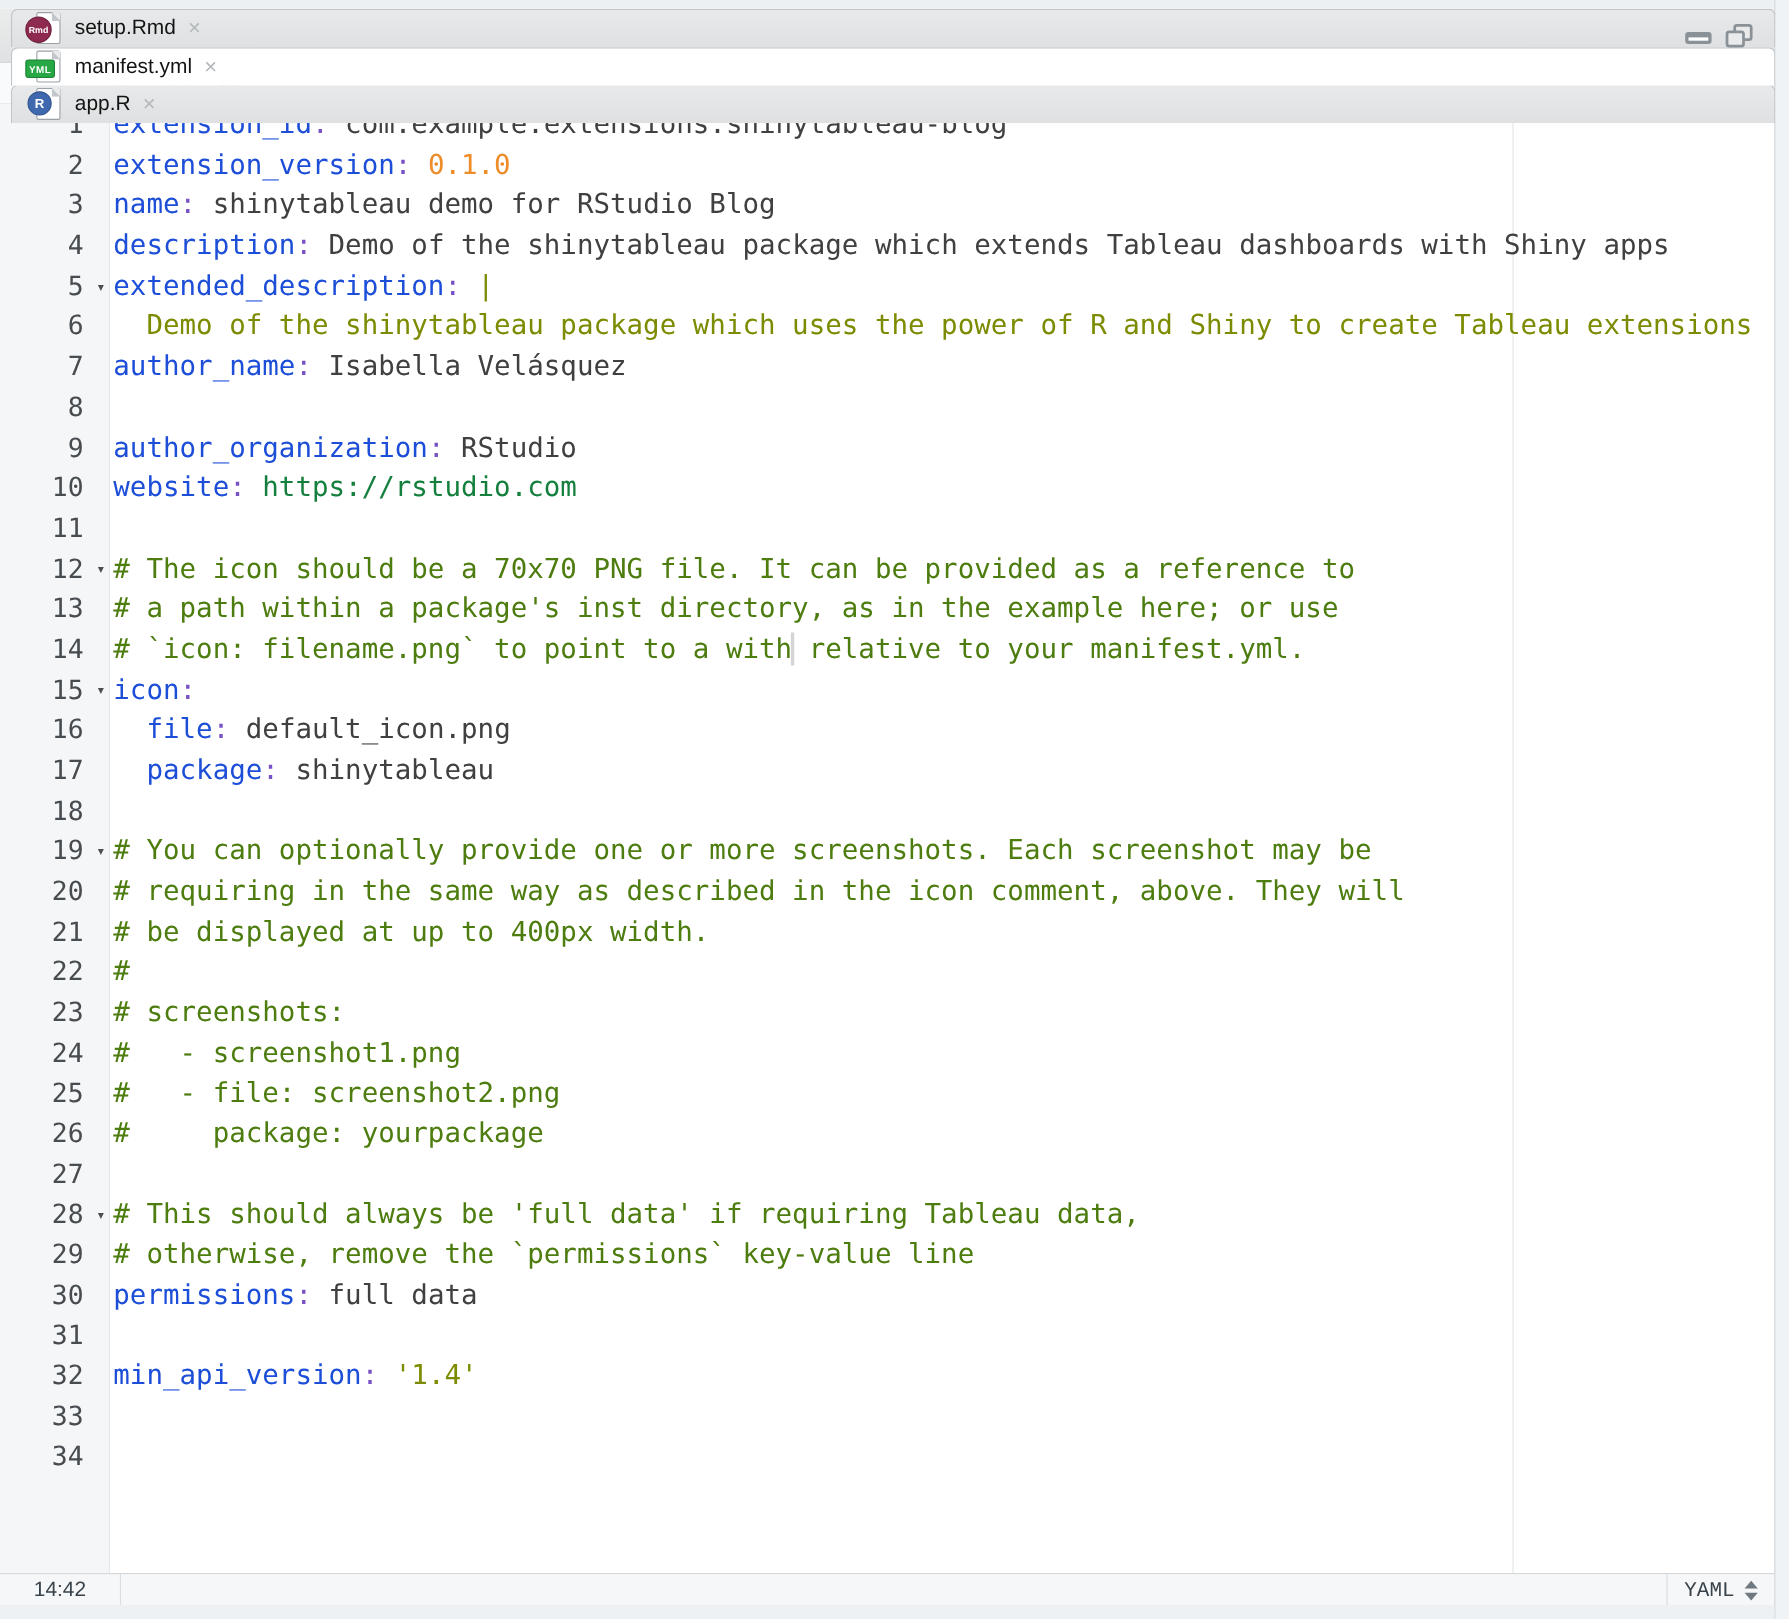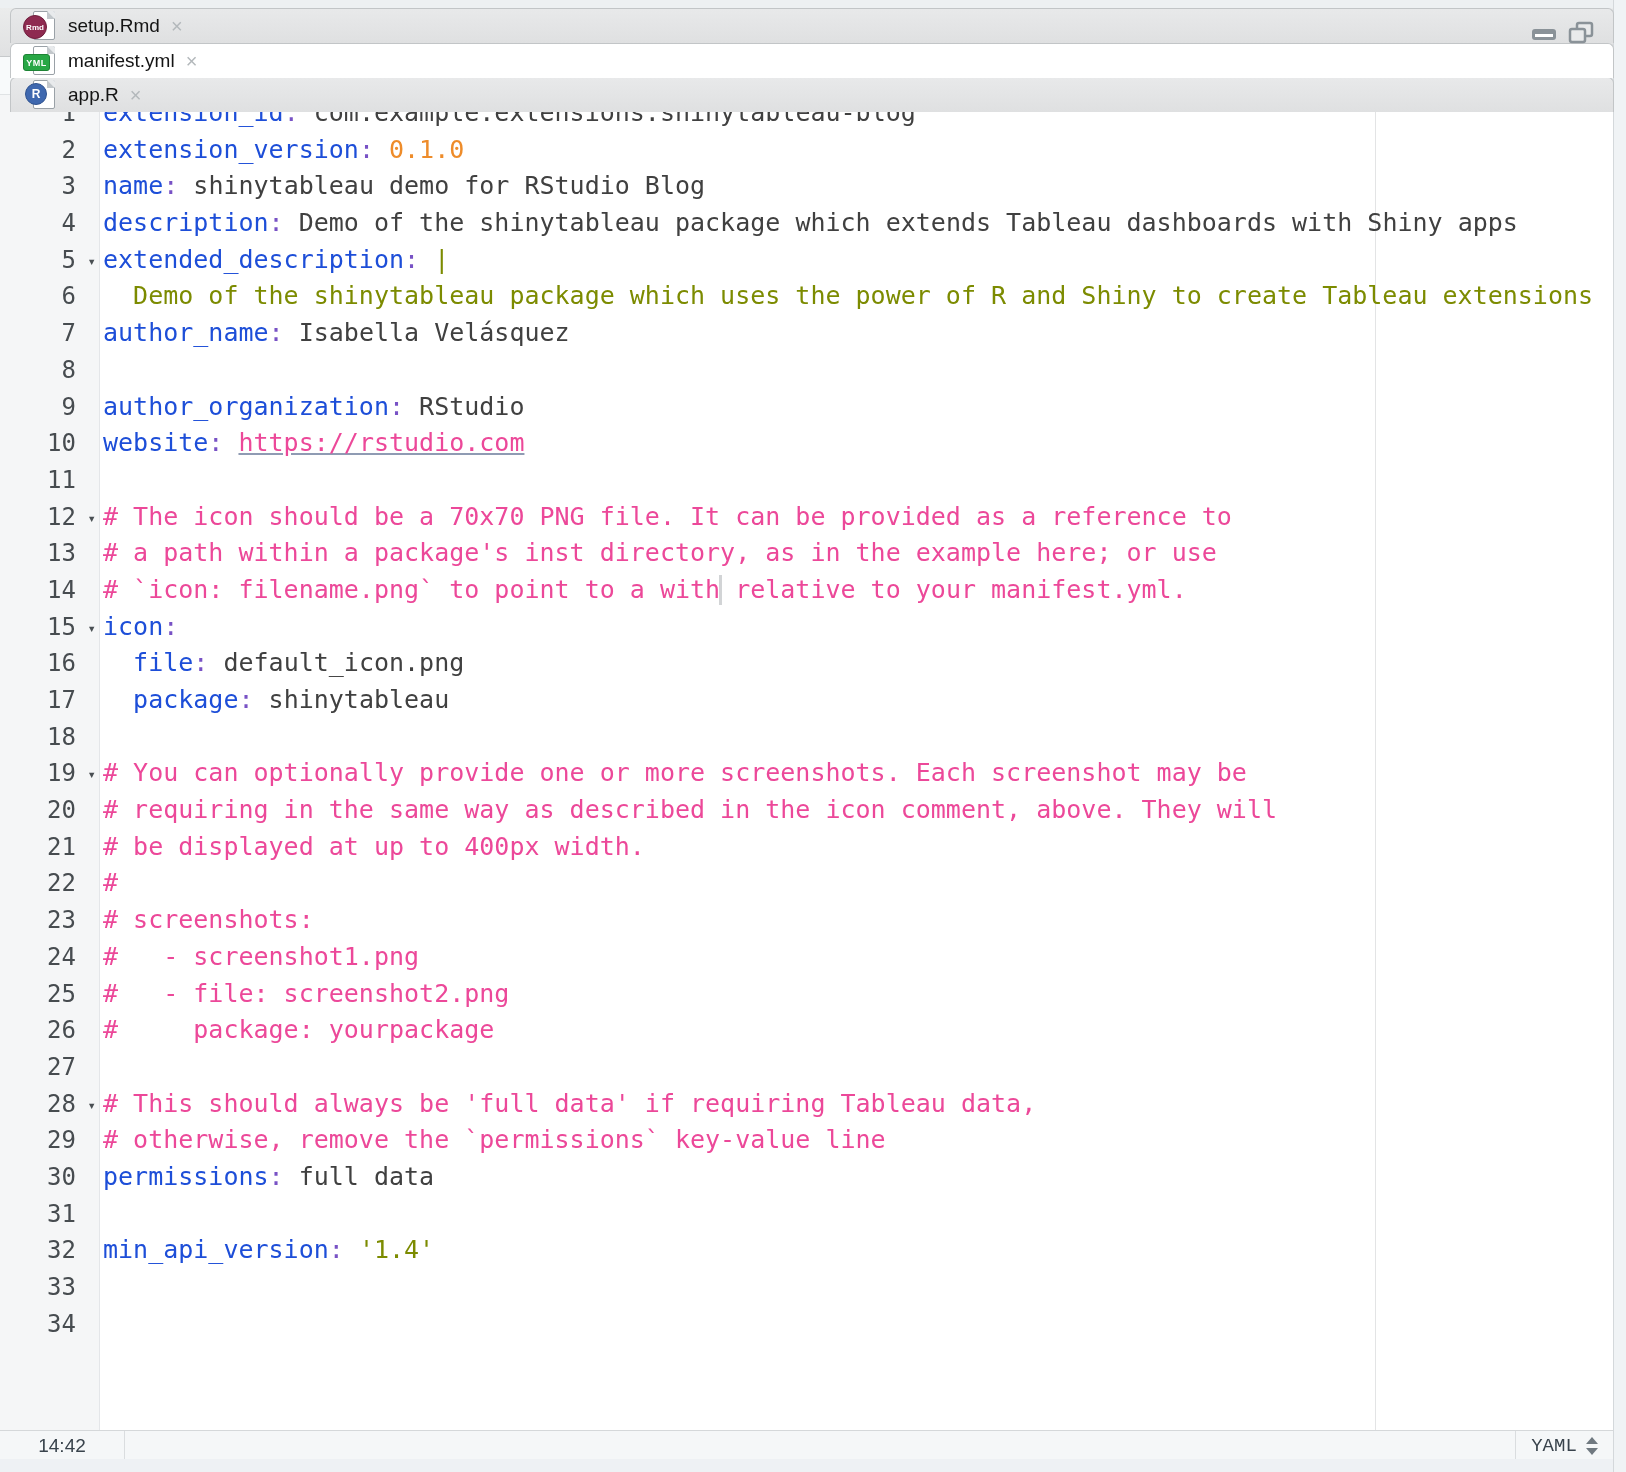--- a/index.html
+++ b/index.html
@@ -97,36 +97,36 @@
     text-align:right; padding-right:24px;
     font-size:24px; color:#474c50;
   }
   .fold { position:absolute; right:4px; top:1px; font-size:14px; color:#4a4f53; cursor:pointer; }
   .codeline { padding-left:3px; font-size:25px; color:#404040; }
   .tok-k { color:#1d4ed8; }          
   .tok-c { color:#7852c5; }          
   .tok-t { color:#404040; }          
   .tok-n { color:#ee8c2a; }          
   .tok-s { color:#7c8b00; }          
-  .tok-m { color:#ec4899; }          
-  .tok-l { color:#ec4899; text-decoration:underline; text-decoration-color:#8f9bb3; }
+  .tok-m { color:#4d7c0f; }          
+  .tok-l { color:#15803d; text-decoration-color:#8f9bb3; }
   .cur {
     position:relative; display:inline-block; width:0; height:1em; vertical-align:-4px;
   }
   .cur::after {
     content:""; position:absolute; left:-1px; top:-2px; width:3px; height:30px; background:#d2d4d6;
   }
 
   
   .statusbar {
     display:flex; height:30px; border-top:1px solid #d5d8da;
     background:#f5f7f8; font-size:19px; color:#39434c;
   }
   .sb-cell { display:flex; align-items:center; justify-content:center; }
-  .sb-left { width:125px; border-right:1px solid #dadddf; }
+  .sb-left { width:110px; border-right:1px solid #dadddf; }
   .sb-mid { flex:1; border-right:1px solid #dadddf; }
   .sb-right { width:97px; gap:9px;font-family:Liberation Mono, monospace; }
   .updown { display:flex; flex-direction:column; gap:4px; }
   .tri-up { width:0; height:0; border-left:6px solid transparent; border-right:6px solid transparent; border-bottom:7px solid #707980; }
   .tri-down { width:0; height:0; border-left:6px solid transparent; border-right:6px solid transparent; border-top:7px solid #707980; }
 </style>
 </head>
 <body>
 
 <div class="window">

